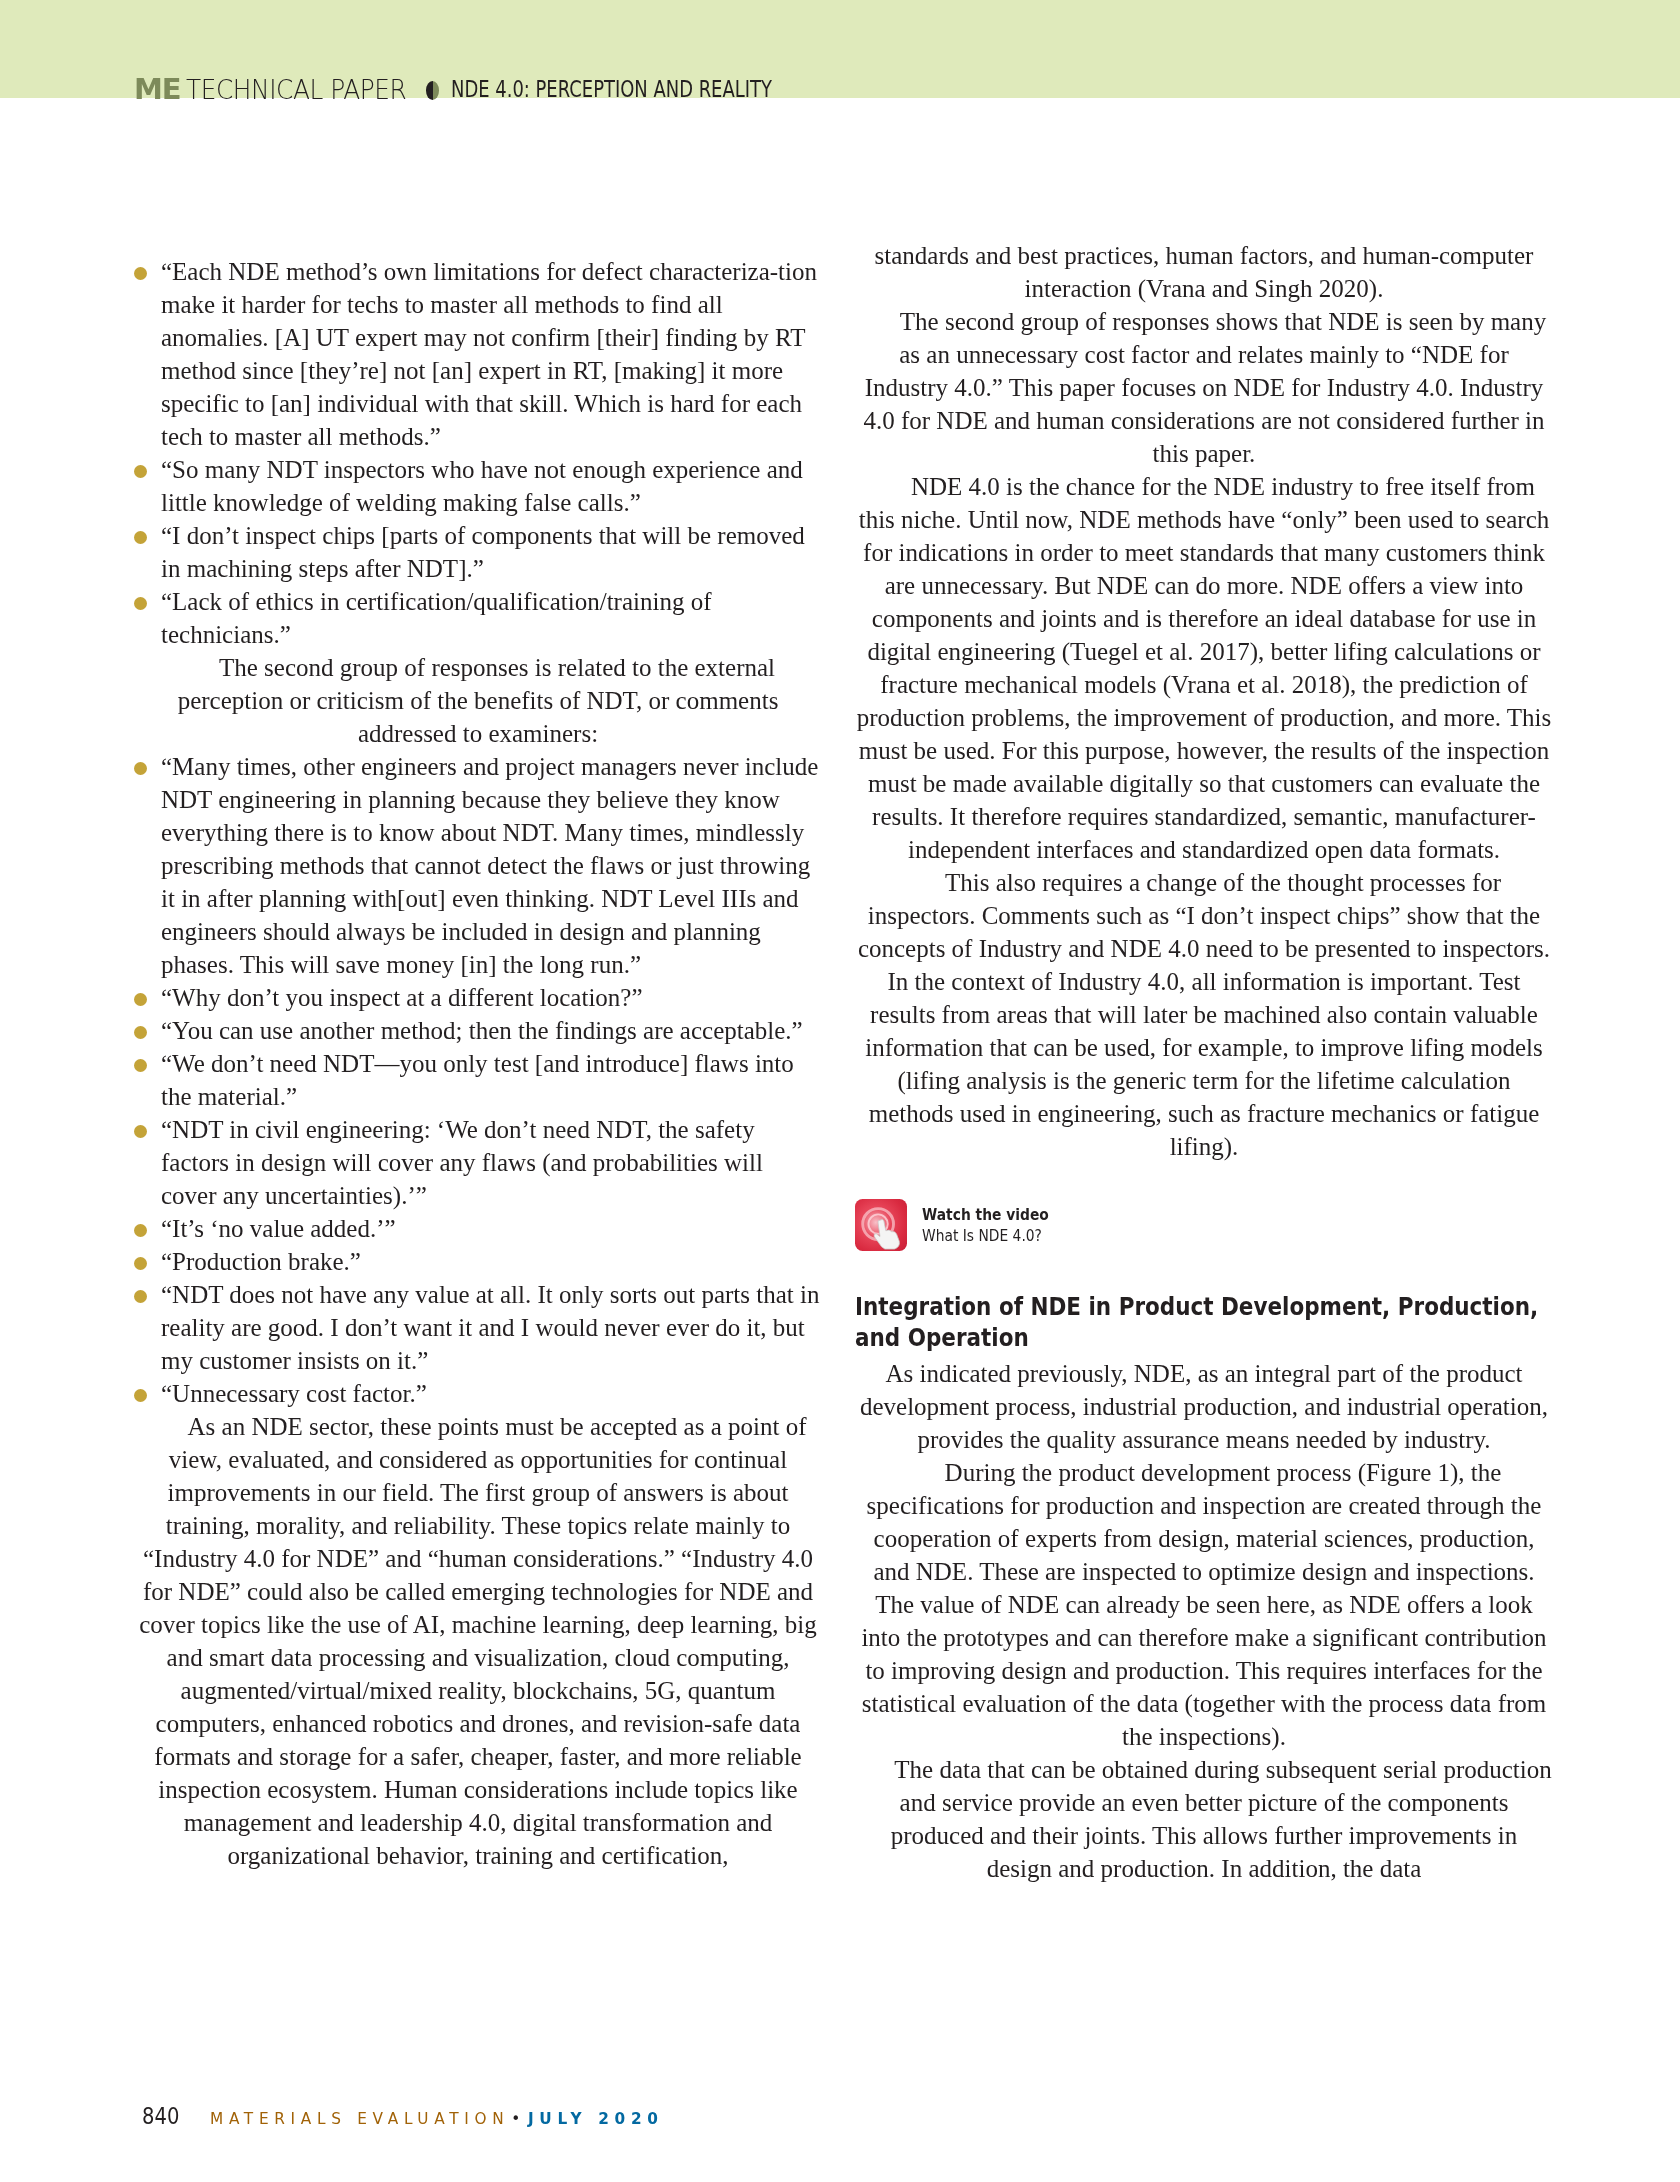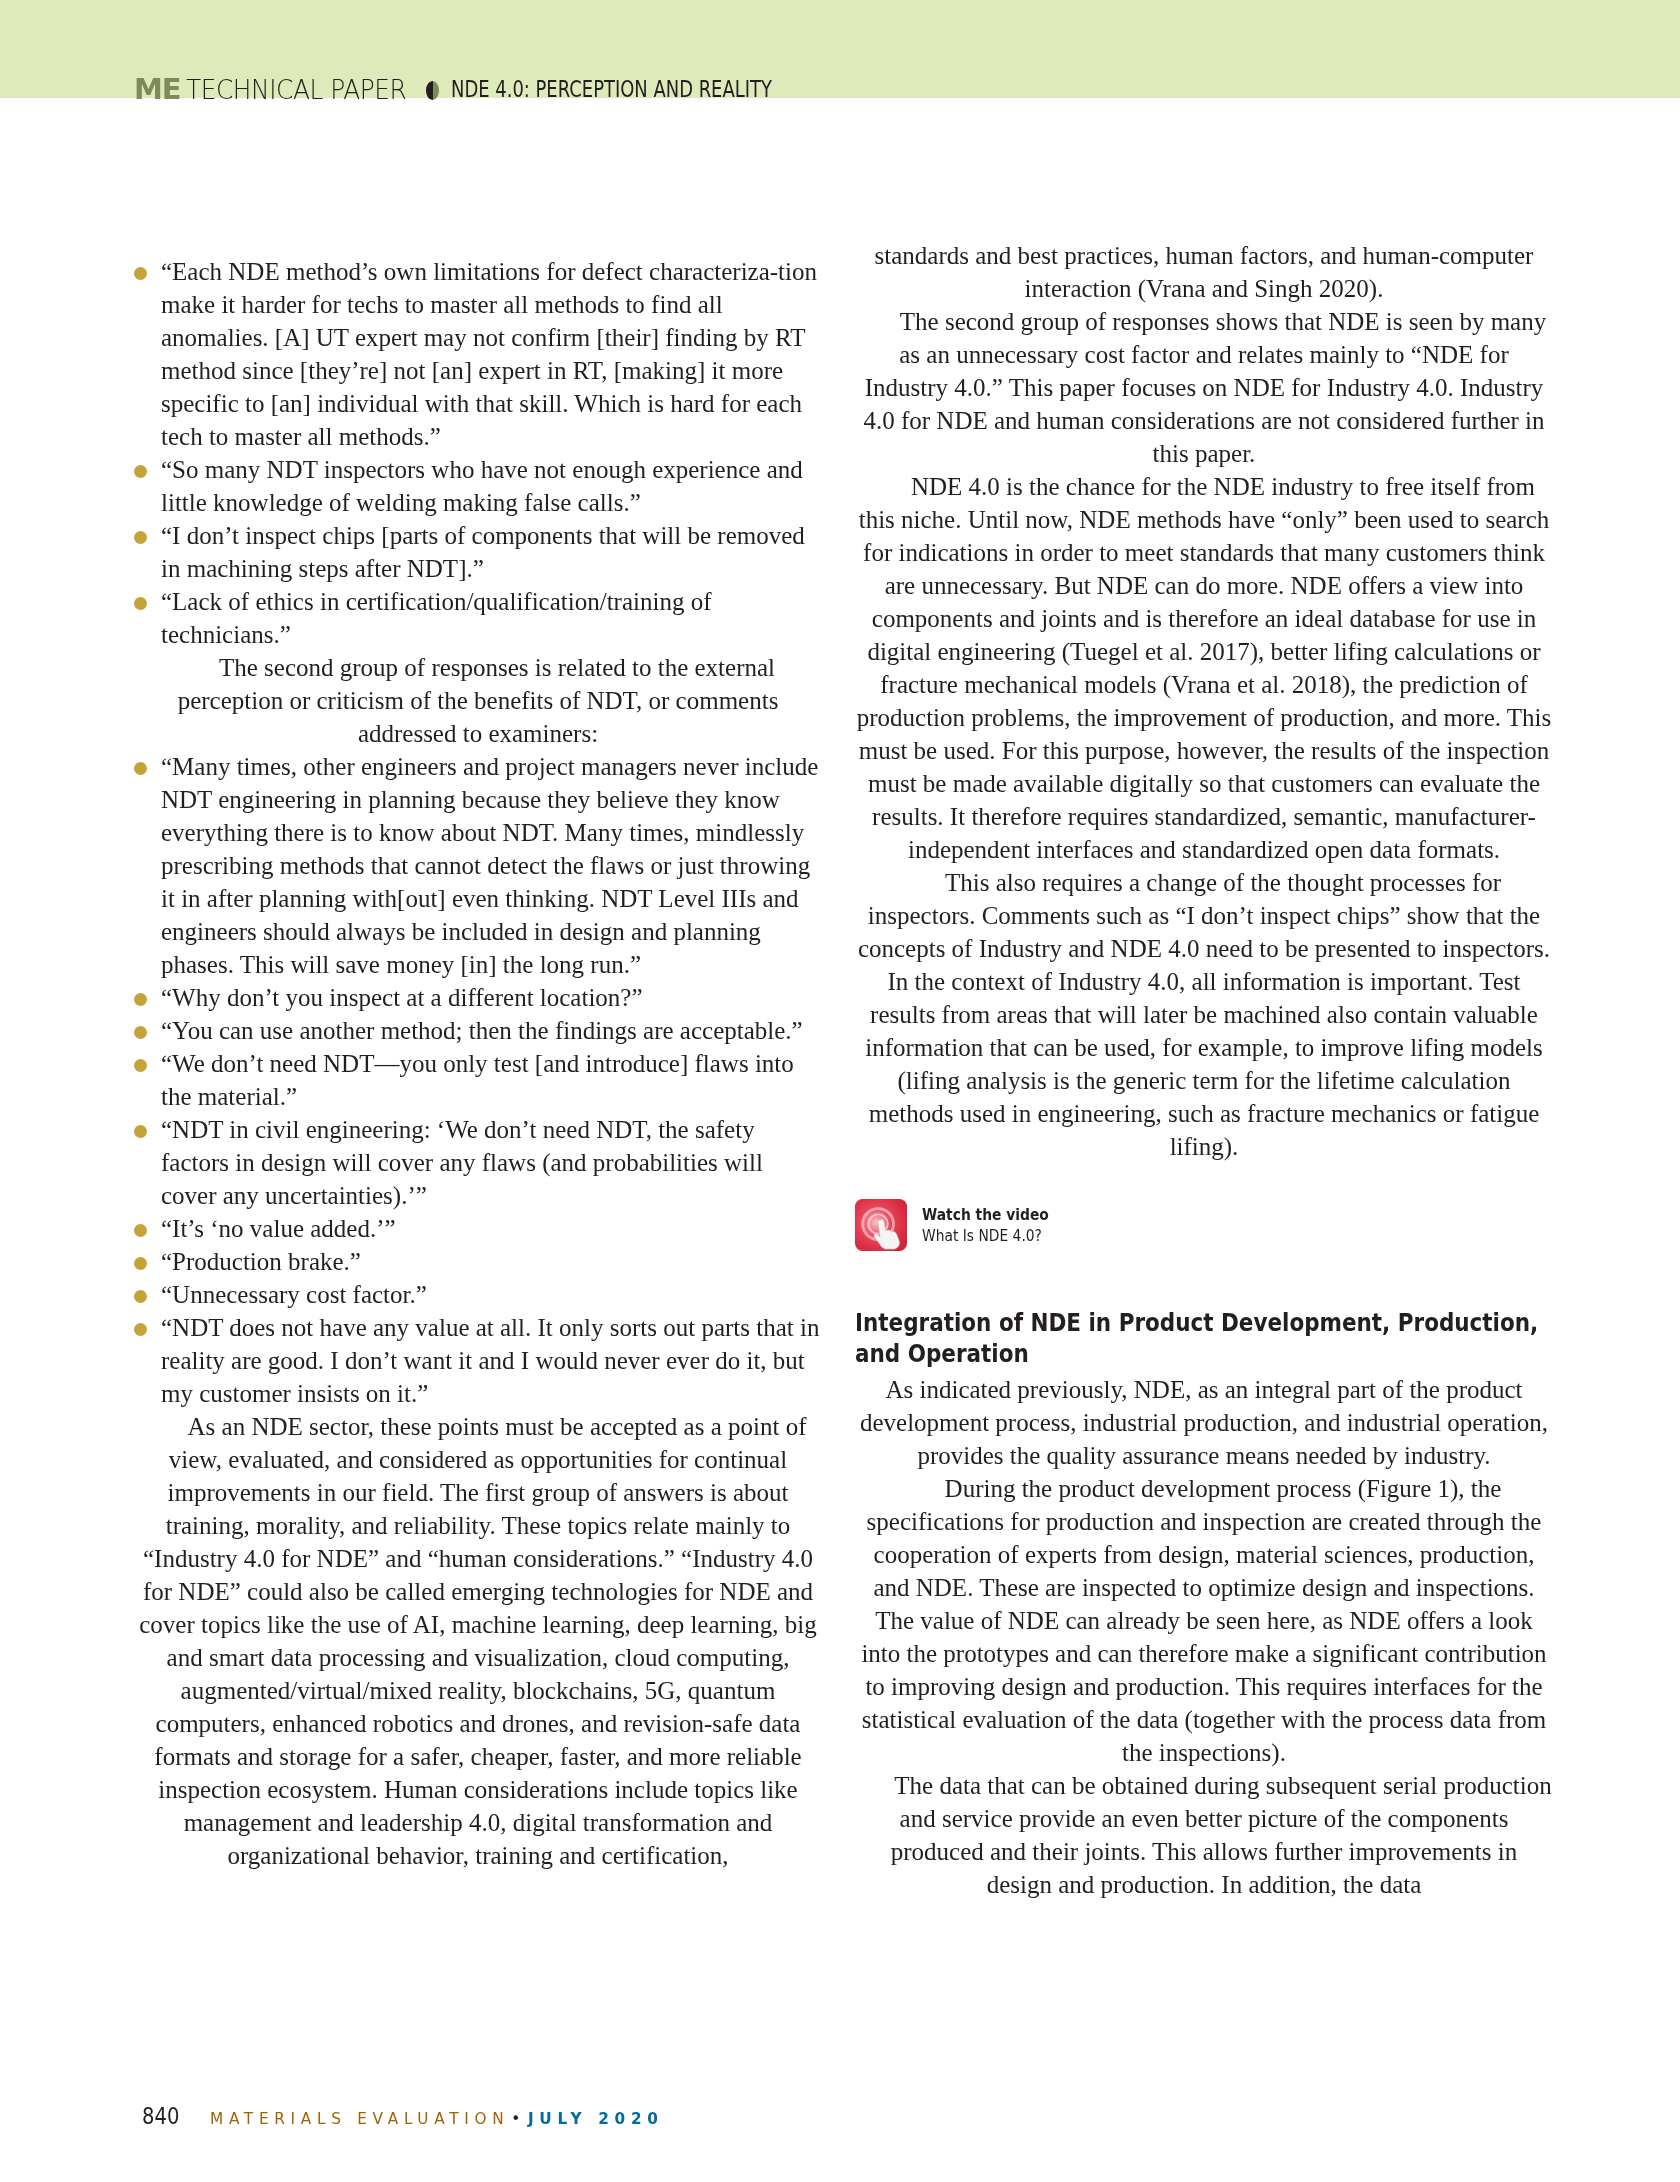--- a/index.html
+++ b/index.html
@@ -13,21 +13,21 @@
 
   .column { position: absolute; top: 239px; font-family: "Liberation Serif", serif; font-size: 25px; line-height: 33px; color: #231f20; }
   .col-left { left: 134px; width: 688px; margin-top: 16px; }
   .col-right { left: 855px; width: 698px; }
   .para { margin: 0; text-indent: 38px; text-align: center; }
   .para.noindent { text-indent: 0; }
   ul.bullets { list-style: none; margin: 0; padding: 0; }
   ul.bullets li { position: relative; padding-left: 27px; }
   ul.bullets li .bullet { position: absolute; left: 0; top: 11.5px; width: 13.4px; height: 13.4px; border-radius: 50%; background: #c4a338; }
 
-  .video-callout { display: flex; align-items: center; margin-top: 36px; margin-bottom: 56px; }
+  .video-callout { display: flex; align-items: center; margin-top: 36px; margin-bottom: 40px; }
   .video-icon { width: 52px; height: 52px; border-radius: 7.6px; background: radial-gradient(circle at 40% 45%, #f8c0c8 0%, #e8465a 35%, #d92a40 70%, #c81e36 100%); position: relative; flex: 0 0 auto; }
   .video-icon svg { position: absolute; left: 0; top: 0; }
   .video-text { margin-left: 15.3px; font-family: "DejaVu Sans", sans-serif; font-size: 16.3px; line-height: 21px; color: #231f20; transform: scaleX(0.85); transform-origin: left center; }
   .video-title { font-weight: bold; }
   h2.section-heading { font-family: "DejaVu Sans", sans-serif; font-weight: bold; font-size: 25px; line-height: 31px; margin: 0 0 3.8px 0; color: #231f20; transform: scaleX(0.86); transform-origin: left top; width: 813px; }
 
   .footer { position: absolute; left: 142px; top: 2103px; display: flex; align-items: baseline; white-space: nowrap; }
   .page-number { font-family: "DejaVu Sans", sans-serif; font-size: 23px; color: #231f20; transform: scaleX(0.85); transform-origin: left; display: inline-block; width: 57px; }
   .journal-name { font-family: "DejaVu Sans", sans-serif; font-size: 15.3px; letter-spacing: 5.7px; color: #a16207; margin-left: 11px; }
   .footer-sep { font-family: "DejaVu Sans", sans-serif; font-size: 15.3px; margin: 0 7.6px 0 1.9px; }
@@ -53,22 +53,22 @@
   </ul>
   <p class="para">The second group of responses is related to the external perception or criticism of the benefits of NDT, or comments addressed to examiners:</p>
   <ul class="bullets">
     <li><span class="bullet"></span><span>“Many times, other engineers and project managers never include NDT engineering in planning because they believe they know everything there is to know about NDT. Many times, mindlessly prescribing methods that cannot detect the flaws or just throwing it in after planning with[out] even thinking. NDT Level IIIs and engineers should always be included in design and planning phases. This will save money [in] the long run.”</span></li>
     <li><span class="bullet"></span><span>“Why don’t you inspect at a different location?”</span></li>
     <li><span class="bullet"></span><span>“You can use another method; then the findings are acceptable.”</span></li>
     <li><span class="bullet"></span><span>“We don’t need NDT—you only test [and introduce] flaws into the material.”</span></li>
     <li><span class="bullet"></span><span>“NDT in civil engineering: ‘We don’t need NDT, the safety factors in design will cover any flaws (and probabilities will cover any uncertainties).’”</span></li>
     <li><span class="bullet"></span><span>“It’s ‘no value added.’”</span></li>
     <li><span class="bullet"></span><span>“Production brake.”</span></li>
+    <li><span class="bullet"></span><span>“NDT does not have any value at all. It only sorts out parts that in reality are good. I don’t want it and I would never ever do it, but my customer insists on it.”</span></li>
     <li><span class="bullet"></span><span>“Unnecessary cost factor.”</span></li>
-    <li><span class="bullet"></span><span>“NDT does not have any value at all. It only sorts out parts that in reality are good. I don’t want it and I would never ever do it, but my customer insists on it.”</span></li>
   </ul>
   <p class="para">As an NDE sector, these points must be accepted as a point of view, evaluated, and considered as opportunities for continual improvements in our field. The first group of answers is about training, morality, and reliability. These topics relate mainly to “Industry 4.0 for NDE” and “human considerations.” “Industry 4.0 for NDE” could also be called emerging technologies for NDE and cover topics like the use of AI, machine learning, deep learning, big and smart data processing and visualization, cloud computing, augmented/virtual/mixed reality, blockchains, 5G, quantum computers, enhanced robotics and drones, and revision-safe data formats and storage for a safer, cheaper, faster, and more reliable inspection ecosystem. Human considerations include topics like management and leadership 4.0, digital transformation and organizational behavior, training and certification,</p>
 </div>
 
 <div class="column col-right">
   <p class="para noindent">standards and best practices, human factors, and human-computer interaction (Vrana and Singh 2020).</p>
   <p class="para">The second group of responses shows that NDE is seen by many as an unnecessary cost factor and relates mainly to “NDE for Industry 4.0.” This paper focuses on NDE for Industry 4.0. Industry 4.0 for NDE and human considerations are not considered further in this paper.</p>
   <p class="para">NDE 4.0 is the chance for the NDE industry to free itself from this niche. Until now, NDE methods have “only” been used to search for indications in order to meet standards that many customers think are unnecessary. But NDE can do more. NDE offers a view into components and joints and is therefore an ideal database for use in digital engineering (Tuegel et al. 2017), better lifing calculations or fracture mechanical models (Vrana et al. 2018), the prediction of production problems, the improvement of production, and more. This must be used. For this purpose, however, the results of the inspection must be made available digitally so that customers can evaluate the results. It therefore requires standardized, semantic, manufacturer-independent interfaces and standardized open data formats.</p>
   <p class="para">This also requires a change of the thought processes for inspectors. Comments such as “I don’t inspect chips” show that the concepts of Industry and NDE 4.0 need to be presented to inspectors. In the context of Industry 4.0, all information is important. Test results from areas that will later be machined also contain valuable information that can be used, for example, to improve lifing models (lifing analysis is the generic term for the lifetime calculation methods used in engineering, such as fracture mechanics or fatigue lifing).</p>
 

